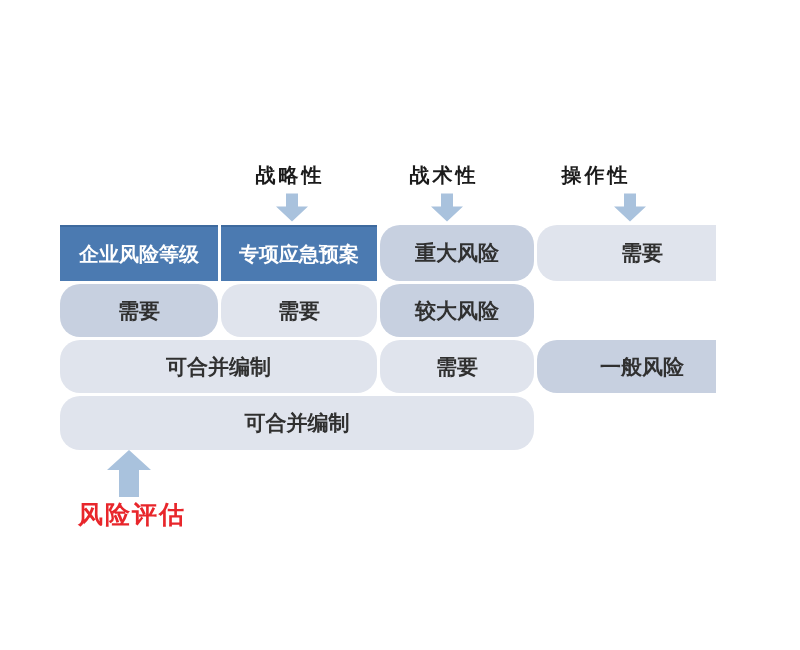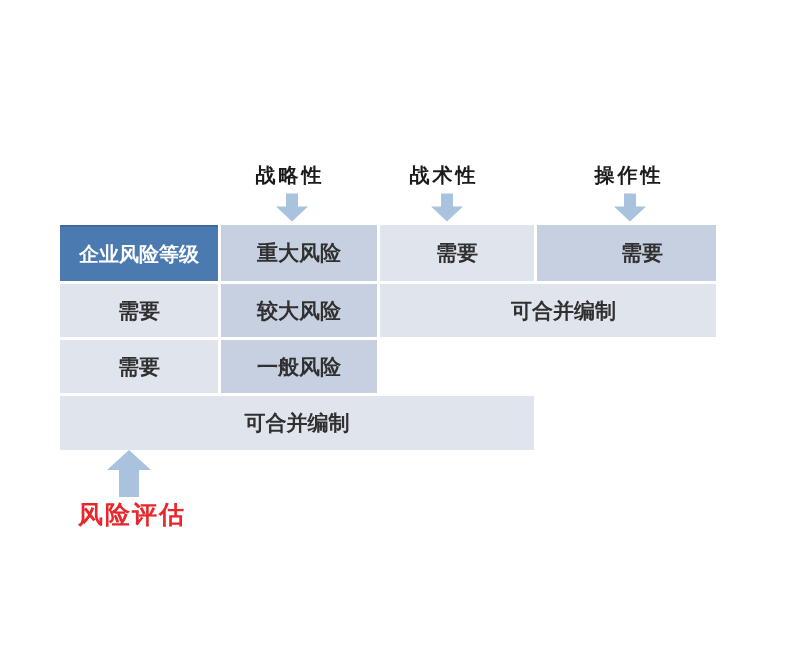--- a/index.html
+++ b/index.html
@@ -60,20 +60,21 @@
     background: var(--header-bg);
     border-top: 2px solid var(--header-top-edge);
     color: var(--header-text);
     font-size: 20px;
     font-weight: 700;
   }
   .body-cell {
     font-size: 21px;
     font-weight: 700;
     color: var(--body-text);
+    border-radius: 20px;
   }
   .dark-cell { background: var(--cell-dark); }
   .light-cell { background: var(--cell-light); }
   .span2 { grid-column: span 2; }
   .span3 { grid-column: span 3; }
   .up-arrow {
     position: absolute;
     left: 106px;
     top: 450px;
     width: 46px;
@@ -91,35 +92,36 @@
     white-space: nowrap;
   }
 </style>
 </head>
 <body>
 
 <div class="canvas">
 
   <div class="top-label" style="left:290px">战略性</div>
   <div class="top-label" style="left:444px">战术性</div>
-  <div class="top-label" style="left:629px">操作性</div>
+  <div class="top-label" style="left:596px">操作性</div>
 
   <svg class="down-arrow" style="left:275px" viewBox="0 0 34 28">
     <polygon points="11,0 23,0 23,13 33,13 17,28 1,13 11,13" fill="currentColor"></polygon>
   </svg>
   <svg class="down-arrow" style="left:430px" viewBox="0 0 34 28">
     <polygon points="11,0 23,0 23,13 33,13 17,28 1,13 11,13" fill="currentColor"></polygon>
   </svg>
   <svg class="down-arrow" style="left:613px" viewBox="0 0 34 28">
     <polygon points="11,0 23,0 23,13 33,13 17,28 1,13 11,13" fill="currentColor"></polygon>
   </svg>
 
   <div class="risk-table">
 
     <div class="cell header-cell">企业风险等级</div>
+    <div class="cell header-cell">专项应急预案</div>
 
     <div class="cell body-cell dark-cell">重大风险</div>
     <div class="cell body-cell light-cell">需要</div>
     <div class="cell body-cell dark-cell">需要</div>
     <div class="cell body-cell light-cell">需要</div>
 
     <div class="cell body-cell dark-cell">较大风险</div>
     <div class="cell body-cell light-cell span2">可合并编制</div>
     <div class="cell body-cell light-cell">需要</div>
 

